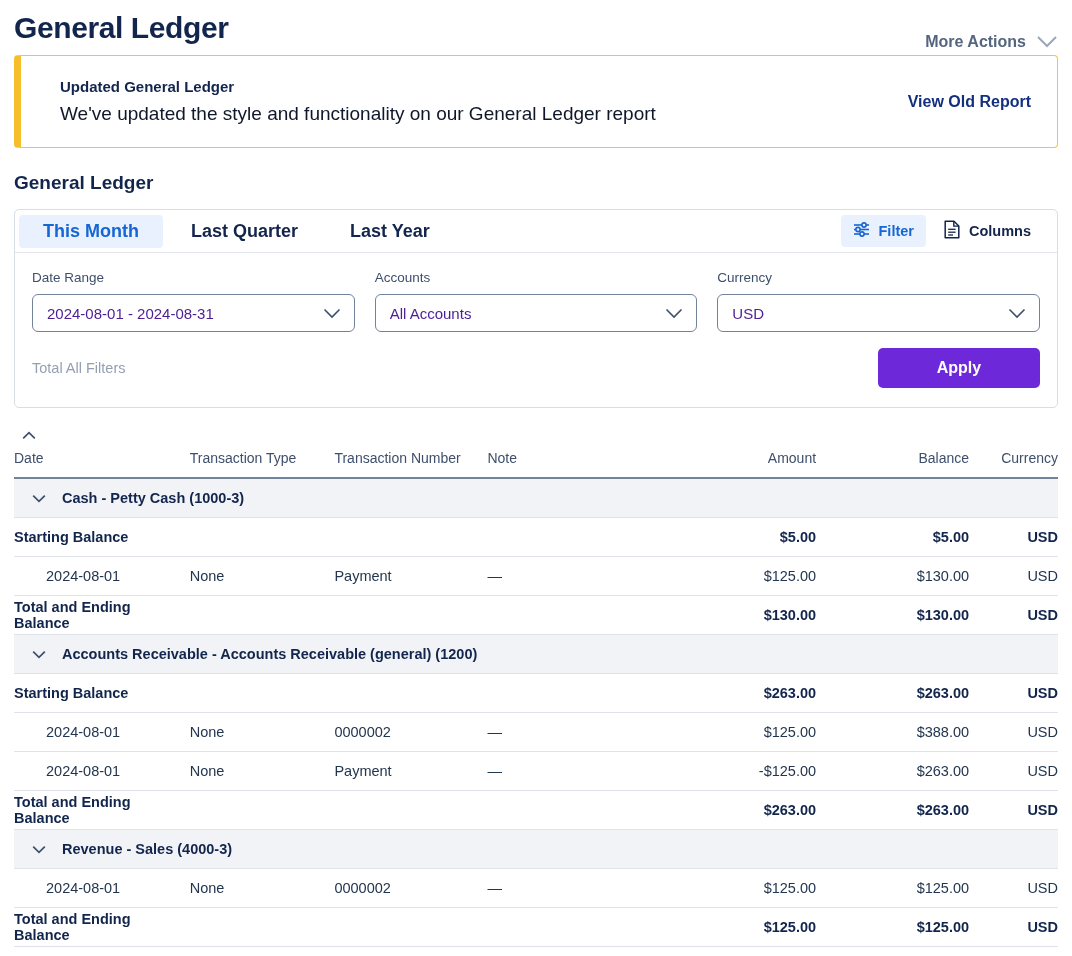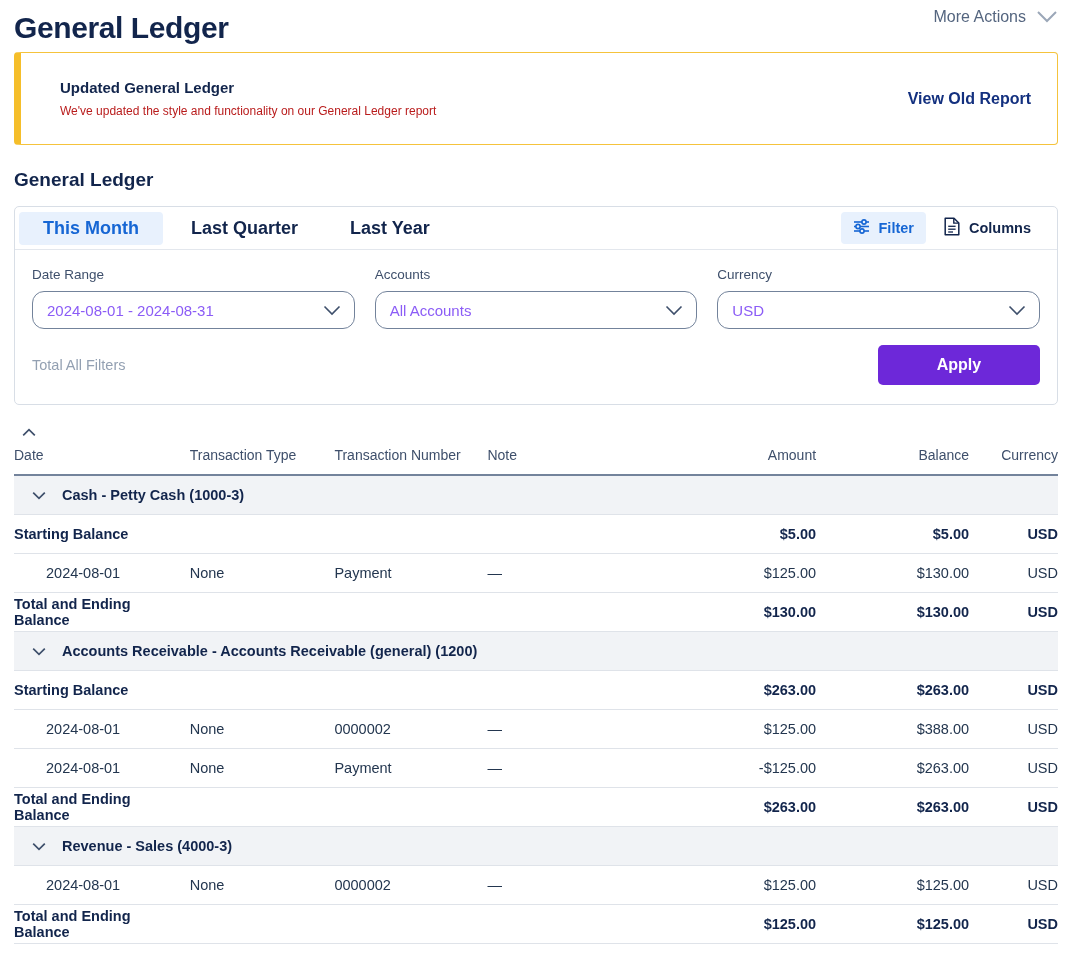--- a/index.html
+++ b/index.html
@@ -17,39 +17,39 @@
   .page-header {
     display: flex; align-items: flex-start; justify-content: space-between;
     padding-top: 8px;
   }
   .page-title {
     font-size: 30px; font-weight: 700; letter-spacing: -0.4px;
     color: #12254C; line-height: 40px;
   }
   .more-actions {
     display: flex; align-items: center; gap: 10px;
-    font-size: 16px; font-weight: 400; color: #54657F;
-    margin-top: 0; cursor: pointer; user-select: none;
+    font-size: 16px; font-weight: 700; color: #54657F;
+    margin-top: 25px; cursor: pointer; user-select: none;
   }
   .chev { display: inline-block; line-height: 0; }
   .chev svg { display: block; }
 
   
   .banner {
     margin-top: 4px;
     border: 1px solid #F5C33C;
     border-left: 7px solid #F5BE2A;
     border-radius: 4px;
     background: #FFFFFF;
     height: 93px;
     display: flex; align-items: center; justify-content: space-between;
     padding: 0 26px 0 39px;
   }
   .banner-title { font-size: 15px; font-weight: 700; color: #12254C; margin-bottom: 8px; }
-  .banner-sub { font-size: 12px; color: #b91c1c; }
+  .banner-sub { font-size: 19px; color: #0f172a; }
   .banner-link {
     font-size: 16px; font-weight: 700; color: #13307F; cursor: pointer;
     white-space: nowrap;
   }
 
   
   .section-title {
     margin-top: 24px; font-size: 19px; font-weight: 700; color: #12254C;
   }
 
@@ -81,23 +81,23 @@
   .action-btn.columns { color: #12254C; }
 
   .filter-body { padding: 17px 17px 0 17px; }
   .fields { display: flex; gap: 20px; }
   .field { display: flex; flex-direction: column; }
   .field.f1 { width: 328px; }
   .field.f2 { width: 328px; }
   .field.f3 { width: 328px; }
   .field-label { font-size: 13.5px; color: #3E4F6B; margin-bottom: 9px; }
   .select {
-    height: 38px; border: 1px solid #73839B; border-radius: 12px;
+    height: 38px; border: 1px solid #73839B; border-radius: 6px;
     display: flex; align-items: center; justify-content: space-between;
-    padding: 0 13px 0 14px; font-size: 15px; color: #8b5cf6; cursor: pointer;
+    padding: 0 13px 0 14px; font-size: 15px; color: #4c1d95; cursor: pointer;
     background: #FFFFFF;
   }
   .filter-foot {
     display: flex; align-items: center; justify-content: space-between;
     padding: 16px 0 19px 0;
   }
   .clear-filters { font-size: 14.5px; color: #93A0B2; cursor: pointer; }
   .apply-btn {
     background: #6d28d9; color: #FFFFFF; font-size: 16px; font-weight: 700;
     border: none; border-radius: 5px; width: 162px; height: 40px; cursor: pointer;

